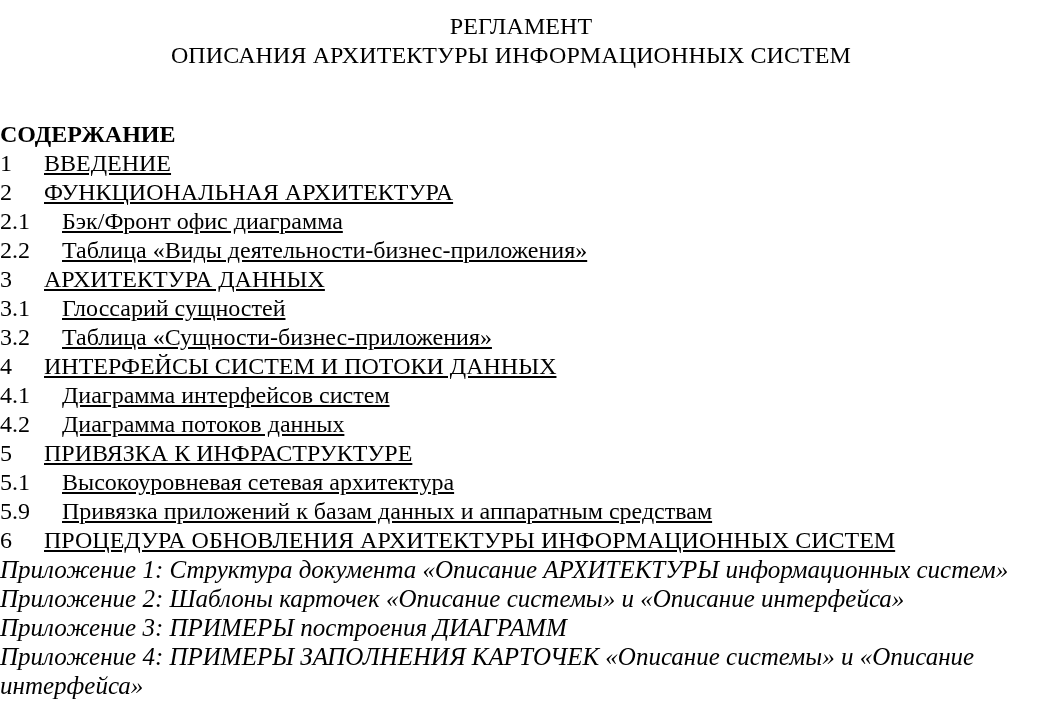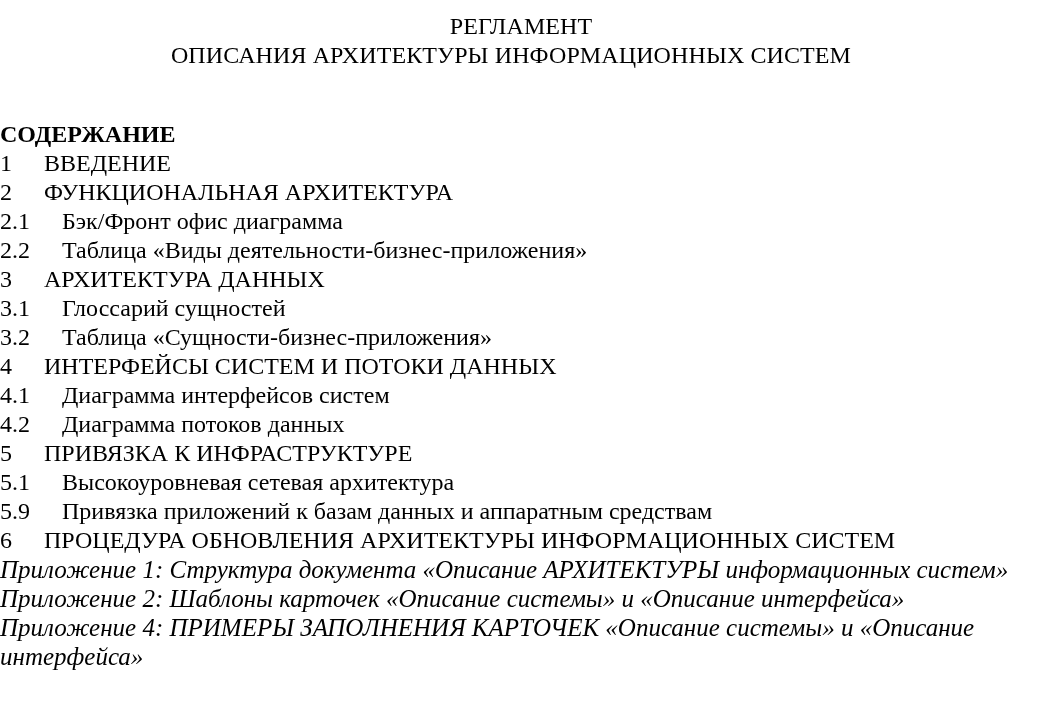--- a/index.html
+++ b/index.html
@@ -58,20 +58,21 @@
     font-size: 24px;
     line-height: 29px;
     margin: 0;
     white-space: nowrap;
   }
 
   .toc-list {
     list-style: none;
     margin: 0;
     padding: 0;
+    text-decoration: underline;
   }
 
   .toc-entry {
     display: block;
     white-space: nowrap;
     line-height: 29px;
     font-size: 24px;
   }
 
   .toc-entry .num {
@@ -130,18 +131,19 @@
         <div class="toc-entry level-2"><span class="num">4.2</span><span class="label">Диаграмма потоков данных</span></div>
         <div class="toc-entry level-1"><span class="num">5</span><span class="label">ПРИВЯЗКА К ИНФРАСТРУКТУРЕ</span></div>
         <div class="toc-entry level-2"><span class="num">5.1</span><span class="label">Высокоуровневая сетевая архитектура</span></div>
         <div class="toc-entry level-2"><span class="num">5.9</span><span class="label">Привязка приложений к базам данных и аппаратным средствам</span></div>
         <div class="toc-entry level-1"><span class="num">6</span><span class="label">ПРОЦЕДУРА ОБНОВЛЕНИЯ АРХИТЕКТУРЫ ИНФОРМАЦИОННЫХ СИСТЕМ</span></div>
       </div>
 
     <div class="appendix-list">
         <div class="appendix-entry">Приложение 1: Структура документа «Описание АРХИТЕКТУРЫ информационных систем»</div>
         <div class="appendix-entry">Приложение 2: Шаблоны карточек «Описание системы» и «Описание интерфейса»</div>
+        <div class="appendix-entry">Приложение 3: ПРИМЕРЫ построения ДИАГРАММ</div>
         <div class="appendix-entry">Приложение 4: ПРИМЕРЫ ЗАПОЛНЕНИЯ КАРТОЧЕК «Описание системы» и «Описание интерфейса»</div>
       </div>
 
   </div>
 
 </div>
 
 </body></html>

